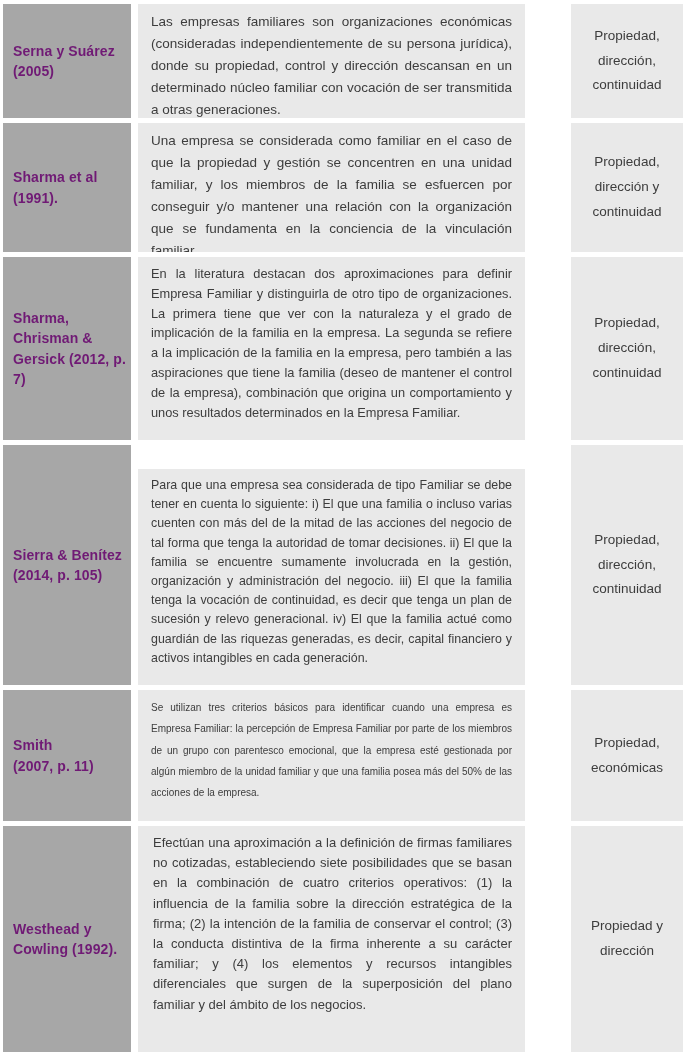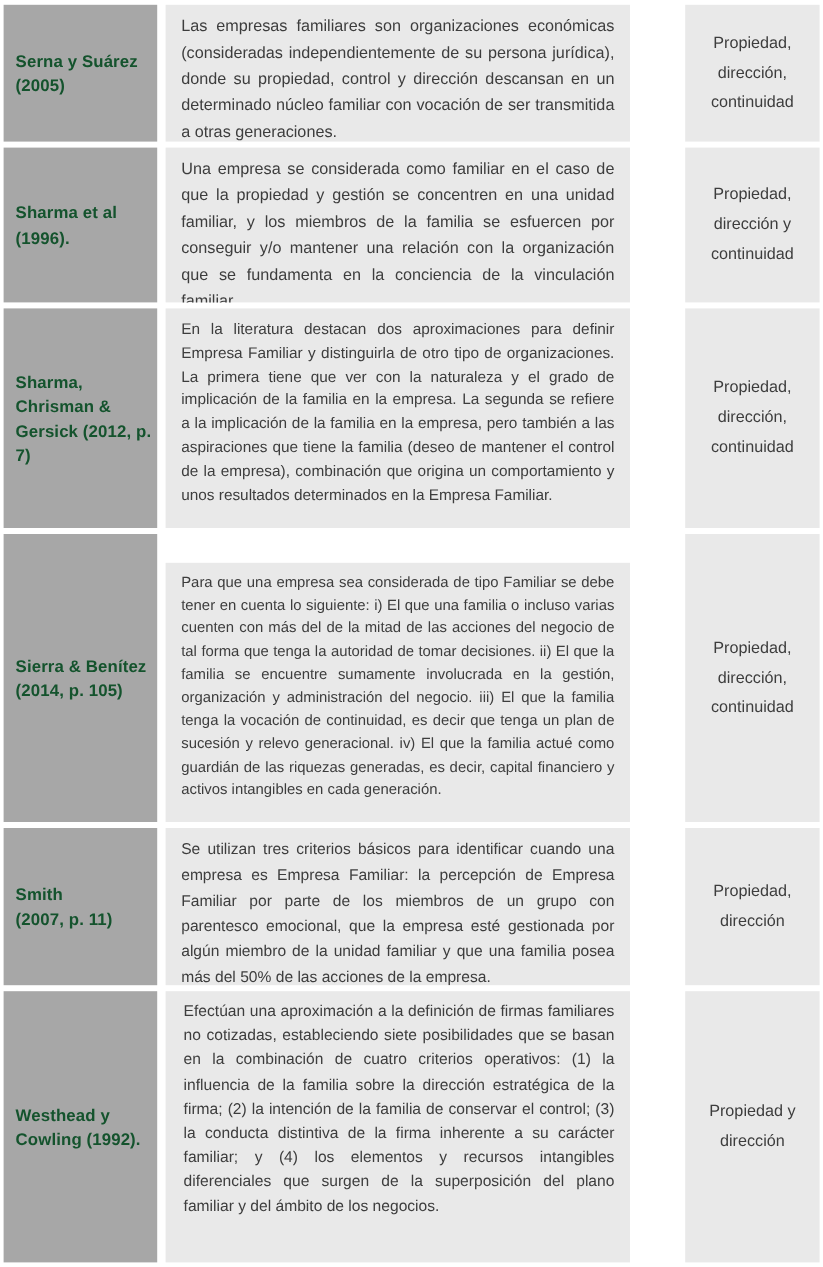--- a/index.html
+++ b/index.html
@@ -22,21 +22,21 @@
     column-gap: 7px;
     row-gap: 5px;
   }
   .row { display: contents; }
   .cell {
     box-sizing: border-box;
     overflow: hidden;
   }
   .author {
     background: #a7a7a7;
-    color: #14532d;
+    color: #701a75;
     font-weight: bold;
     font-size: 14px;
     line-height: 1.45;
     display: flex;
     align-items: center;
     padding: 4px 4px 4px 10px;
     white-space: pre-line;
     letter-spacing: 0.1px;
   }
   .def {
@@ -54,39 +54,39 @@
     text-align: center;
     font-size: 13.5px;
     line-height: 1.85;
     padding: 4px 8px;
     margin-left: 39px;
   }
   
   .fz-a { font-size: 13.5px; line-height: 22px; }   
   .fz-b { font-size: 12.8px; line-height: 19.8px; } 
   .fz-c { font-size: 12.4px; line-height: 19.2px; margin-top: 24px; } 
-  .fz-d { font-size: 13px;   line-height: 21.3px; } 
+  .fz-d { font-size: 10px;   line-height: 21.3px; } 
   .fz-e { font-size: 13px;   line-height: 20.2px; padding-left: 15px; } 
 </style>
 </head>
 <body>
 
 <div class="page">
   <div class="tbl">
 
     <div class="row">
       <div class="cell author">Serna y Suárez
 (2005)</div>
       <div class="cell def fz-a">Las empresas familiares son organizaciones económicas (consideradas independientemente de su persona jurídica), donde su propiedad, control y dirección descansan en un determinado núcleo familiar con vocación de ser transmitida a otras generaciones.</div>
       <div class="cell crit">Propiedad, dirección, continuidad</div>
     </div>
 
     <div class="row">
       <div class="cell author">Sharma et al
-(1996).</div>
+(1991).</div>
       <div class="cell def fz-a">Una empresa se considerada como familiar en el caso de que la propiedad y gestión se concentren en una unidad familiar, y los miembros de la familia se esfuercen por conseguir y/o mantener una relación con la organización que se fundamenta en la conciencia de la vinculación familiar.</div>
       <div class="cell crit">Propiedad, dirección y continuidad</div>
     </div>
 
     <div class="row">
       <div class="cell author">Sharma,
 Chrisman &amp;
 Gersick (2012, p.
 7)</div>
       <div class="cell def fz-b">En la literatura destacan dos aproximaciones para definir Empresa Familiar y distinguirla de otro tipo de organizaciones. La primera tiene que ver con la naturaleza y el grado de implicación de la familia en la empresa. La segunda se refiere a la implicación de la familia en la empresa, pero también a las aspiraciones que tiene la familia (deseo de mantener el control de la empresa), combinación que origina un comportamiento y unos resultados determinados en la Empresa Familiar.</div>
@@ -97,21 +97,21 @@
       <div class="cell author">Sierra &amp; Benítez
 (2014, p. 105)</div>
       <div class="cell def fz-c">Para que una empresa sea considerada de tipo Familiar se debe tener en cuenta lo siguiente: i) El que una familia o incluso varias cuenten con más del de la mitad de las acciones del negocio de tal forma que tenga la autoridad de tomar decisiones. ii) El que la familia se encuentre sumamente involucrada en la gestión, organización y administración del negocio. iii) El que la familia tenga la vocación de continuidad, es decir que tenga un plan de sucesión y relevo generacional. iv) El que la familia actué como guardián de las riquezas generadas, es decir, capital financiero y activos intangibles en cada generación.</div>
       <div class="cell crit">Propiedad, dirección, continuidad</div>
     </div>
 
     <div class="row">
       <div class="cell author">Smith
 (2007, p. 11)</div>
       <div class="cell def fz-d">Se utilizan tres criterios básicos para identificar cuando una empresa es Empresa Familiar: la percepción de Empresa Familiar por parte de los miembros de un grupo con parentesco emocional, que la empresa esté gestionada por algún miembro de la unidad familiar y que una familia posea más del 50% de las acciones de la empresa.</div>
-      <div class="cell crit">Propiedad, dirección</div>
+      <div class="cell crit">Propiedad, económicas</div>
     </div>
 
     <div class="row">
       <div class="cell author">Westhead y
 Cowling (1992).</div>
       <div class="cell def fz-e">Efectúan una aproximación a la definición de firmas familiares no cotizadas, estableciendo siete posibilidades que se basan en la combinación de cuatro criterios operativos: (1) la influencia de la familia sobre la dirección estratégica de la firma; (2) la intención de la familia de conservar el control; (3) la conducta distintiva de la firma inherente a su carácter familiar; y (4) los elementos y recursos intangibles diferenciales que surgen de la superposición del plano familiar y del ámbito de los negocios.</div>
       <div class="cell crit">Propiedad y dirección</div>
     </div>
 
   </div>

